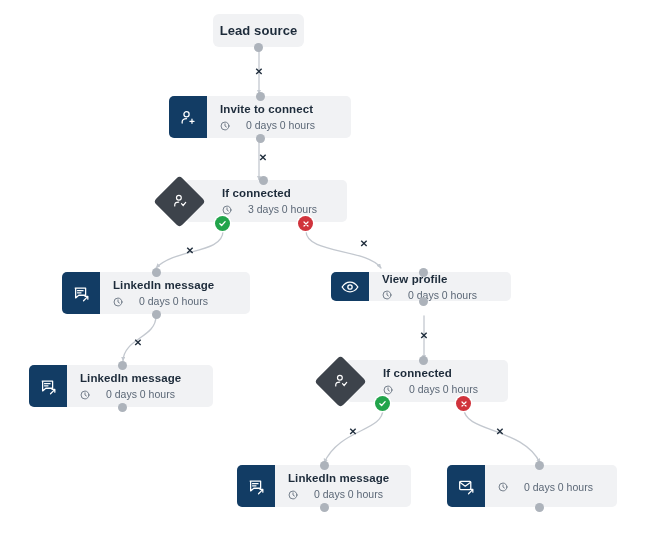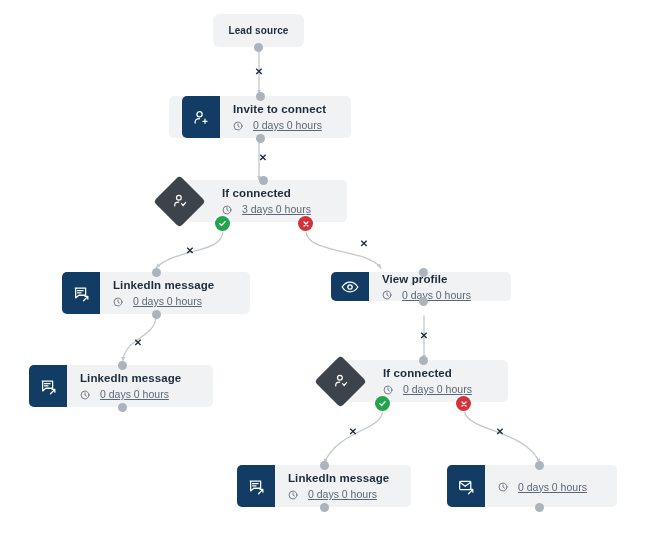--- a/index.html
+++ b/index.html
@@ -55,43 +55,42 @@
     font-size: 11.5px;
     font-weight: bold;
     color: #1d2b3a;
     line-height: 15px;
     letter-spacing: 0.1px;
     white-space: nowrap;
   }
   .node-sub {
     display: flex;
     align-items: center;
-    gap: 10px;
+    gap: 16px;
     margin-top: 2px;
     font-size: 10.5px;
     color: #5b6776;
     line-height: 13px;
     white-space: nowrap;
-    text-decoration: underline;
   }
   .clock-icon {
     display: inline-flex;
     width: 10px;
     height: 10px;
     flex: 0 0 10px;
   }
 
   
   .node.plain {
     justify-content: center;
     align-items: center;
     border-radius: 6px;
   }
   .node.plain .node-title {
-    font-size: 10px;
+    font-size: 13px;
   }
 
   
   .node.cond {
     background: transparent;
     align-items: flex-end;
   }
   .node.cond .cond-bg {
     position: absolute;
     left: 24px;
@@ -207,21 +206,21 @@
   <div class="x-mark" style="left:138px; top:343px;">✕</div>
   <div class="x-mark" style="left:424px; top:336px;">✕</div>
   <div class="x-mark" style="left:353px; top:432px;">✕</div>
   <div class="x-mark" style="left:500px; top:432px;">✕</div>
 
   <div class="node plain" style="left:213px; top:14px; width:91px; height:33px;">
     <div class="node-title">Lead source</div>
     <div class="port" style="left:50%; bottom:-4.5px; margin-left:-4.5px;"></div>
   </div>
 
-  <div class="node" style="left:169px; top:96px; width:182px; height:42px;padding-left:13px;">
+  <div class="node" style="left:169px; top:96px; width:182px; height:42px;">
     <div class="node-icon">
       <svg width="19" height="19" viewBox="0 0 24 24" fill="none" stroke="#ffffff" stroke-width="1.6" stroke-linecap="round">
         <circle cx="9.5" cy="8" r="3.3"></circle>
         <path d="M4 19v-1.6c0-2.3 2.2-3.9 5.5-3.9"></path>
         <path d="M16.4 14.2v5.2M13.8 16.8h5.2"></path>
       </svg>
     </div>
     <div class="node-body">
       <div class="node-title">Invite to connect</div>
       <div class="node-sub">

